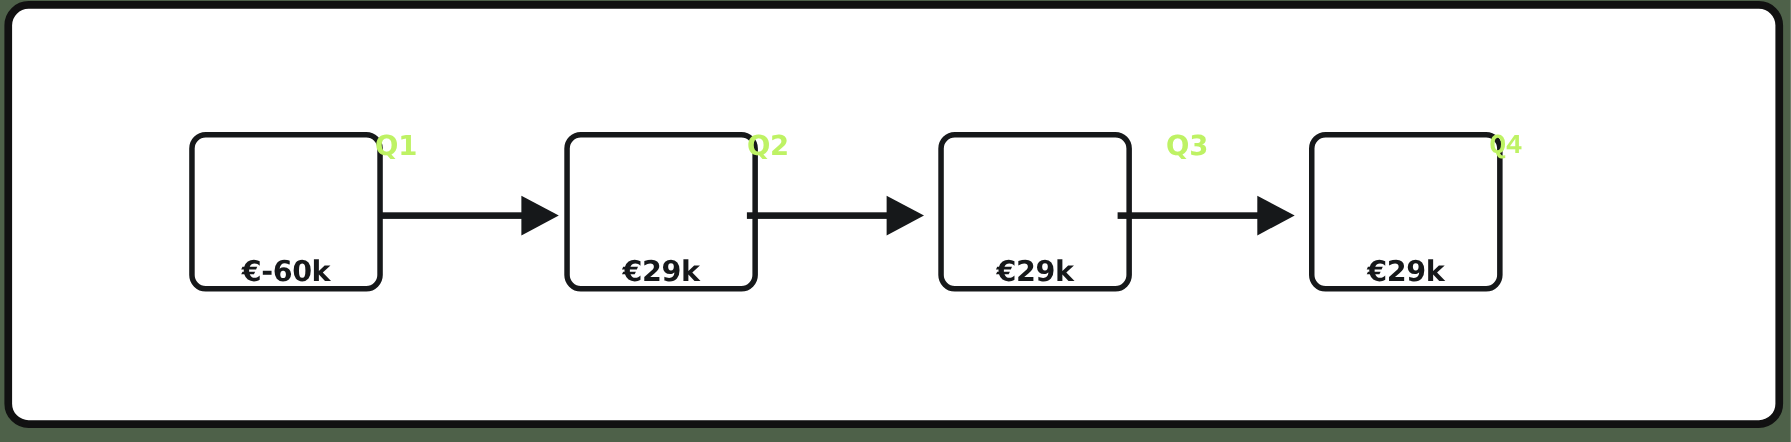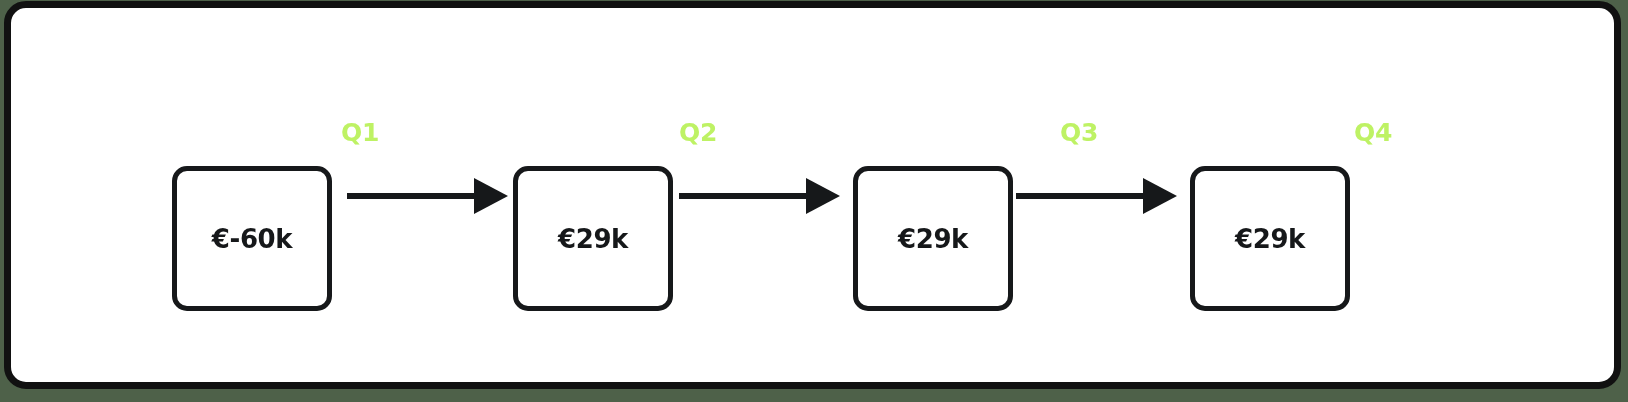--- a/index.html
+++ b/index.html
@@ -33,30 +33,29 @@
     left: 0;
     top: 0;
     width: 1628px;
     height: 402px;
   }
 
   
   .node {
     position: absolute;
     box-sizing: border-box;
-    width: 160px;
+    width: 176px;
     height: 145px;
     top: 120px;
     background: #ffffff;
     border: 5px solid #16181a;
     border-radius: 15px;
     display: flex;
-    align-items: center;
+    align-items: flex-end;
     justify-content: center;
-    margin-top: 46px;
   }
   .node-value {
     font-size: 26px;
     font-weight: 700;
     color: #16181a;
     letter-spacing: -0.4px;
     line-height: 1;
     white-space: nowrap;
   }
 
@@ -107,21 +106,21 @@
     font-size: 25px;
     font-weight: 700;
     color: #bef264;
     line-height: 1;
     letter-spacing: -0.2px;
     white-space: nowrap;
   }
   #edge-label-0 { left: 341px; }
   #edge-label-1 { left: 679px; text-align: right; }
   #edge-label-2 { left: 1060px; }
-  #edge-label-3 { left: 1354px; }
+  #edge-label-3 { left: 1354px; font-family: Liberation Mono, monospace; }
 </style>
 </head>
 <body>
 
 <div id="diagram-frame"></div>
 
 <div id="flow-canvas">
 
   <div class="node" id="node-0">
     <span class="node-value">€-60k</span>

